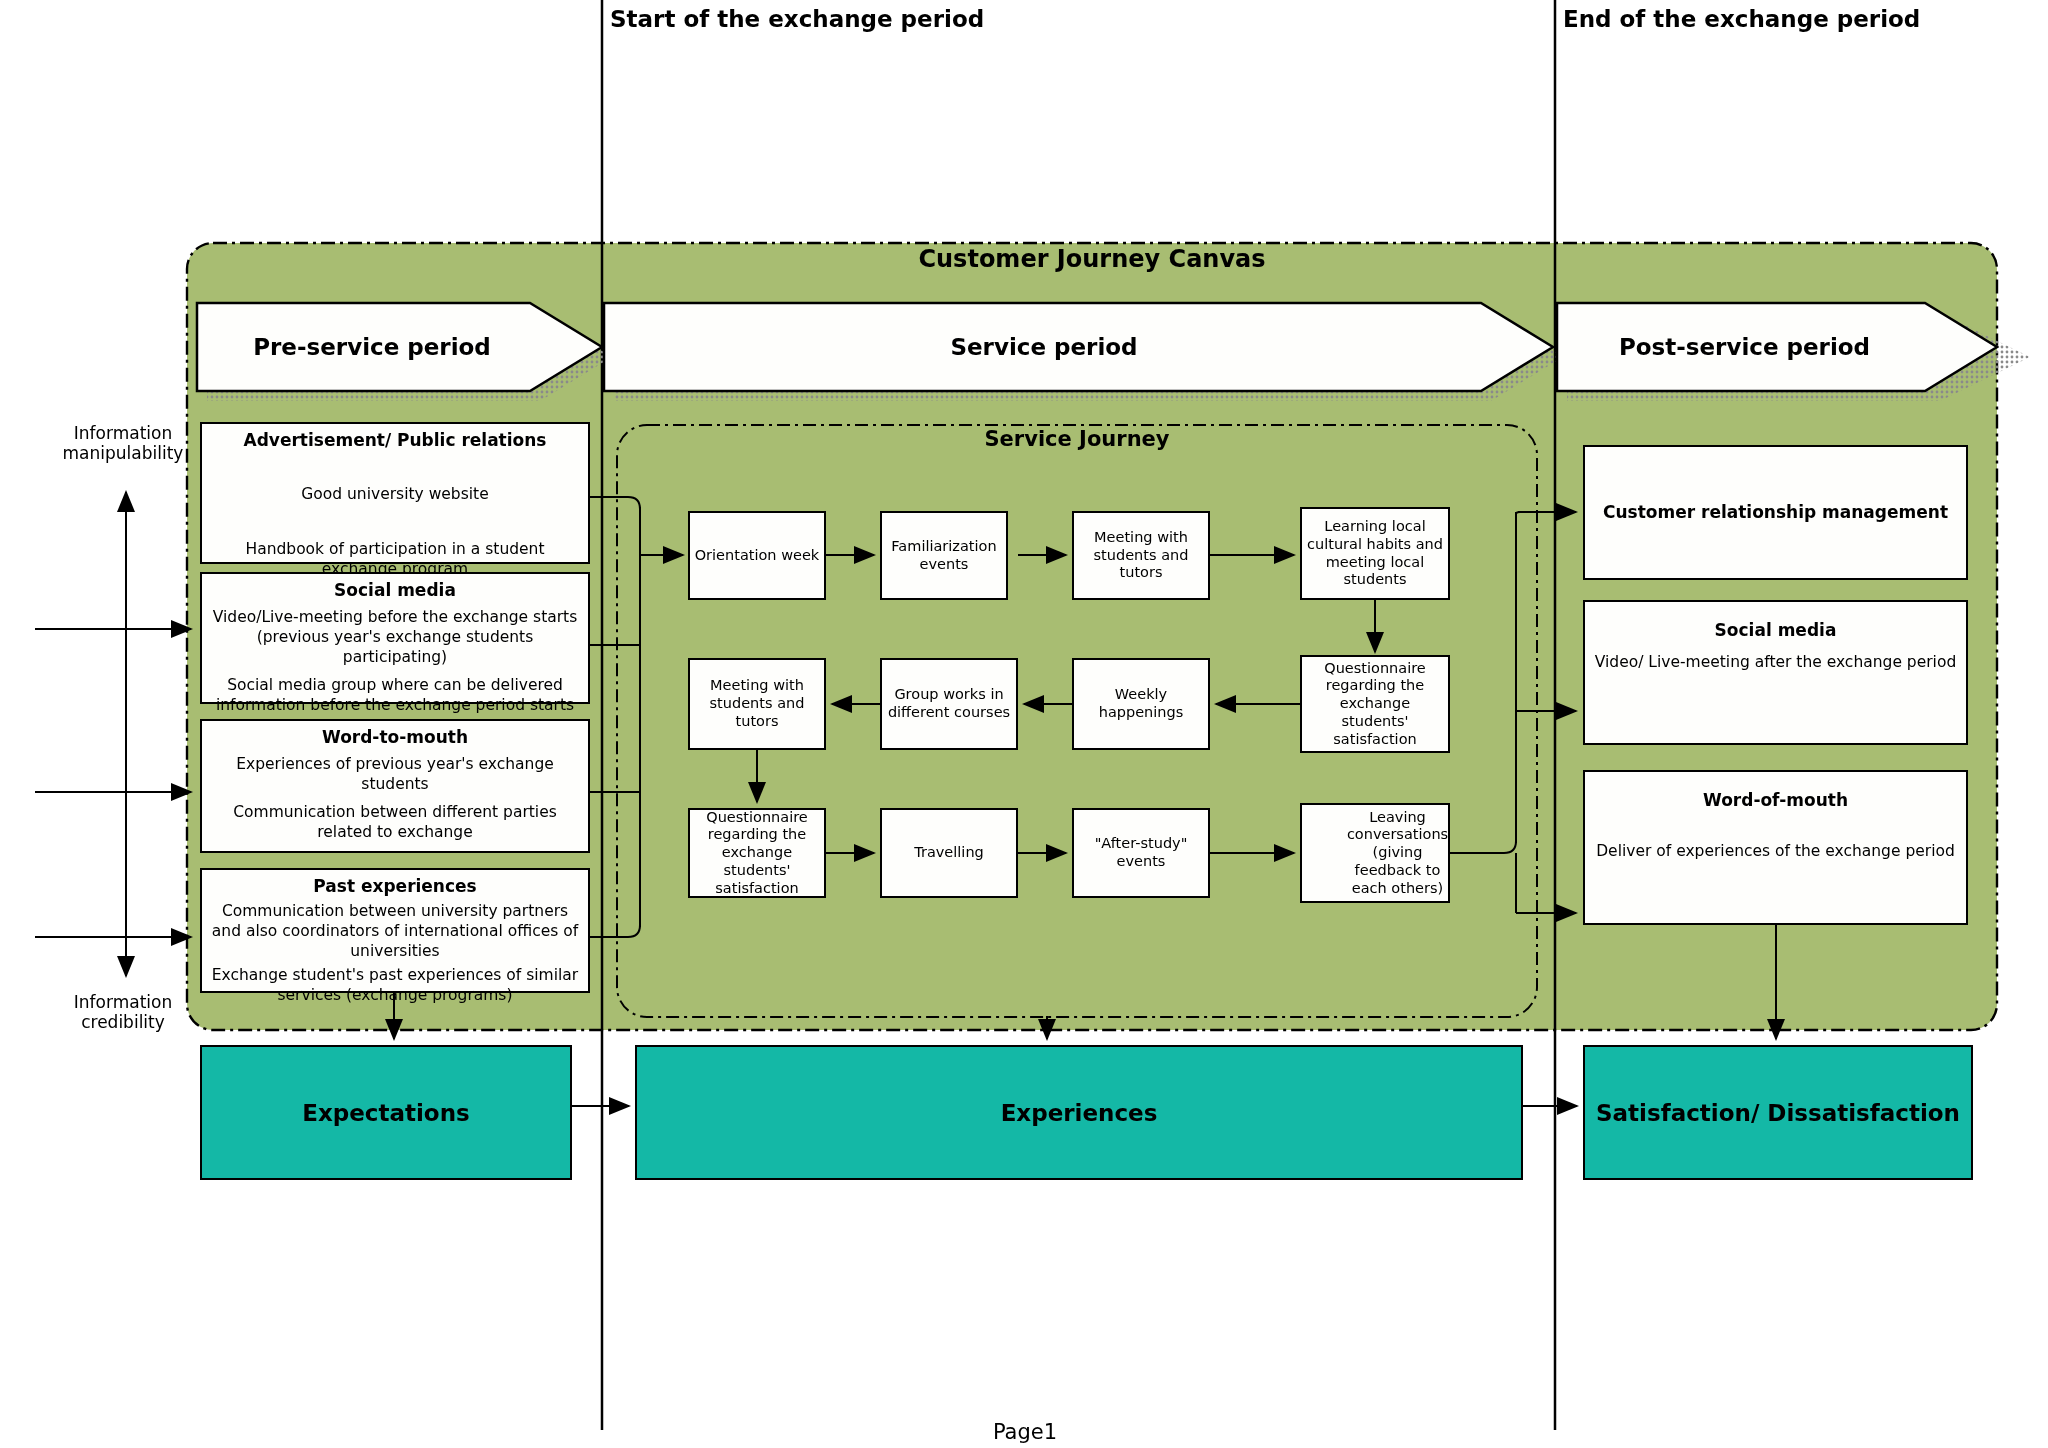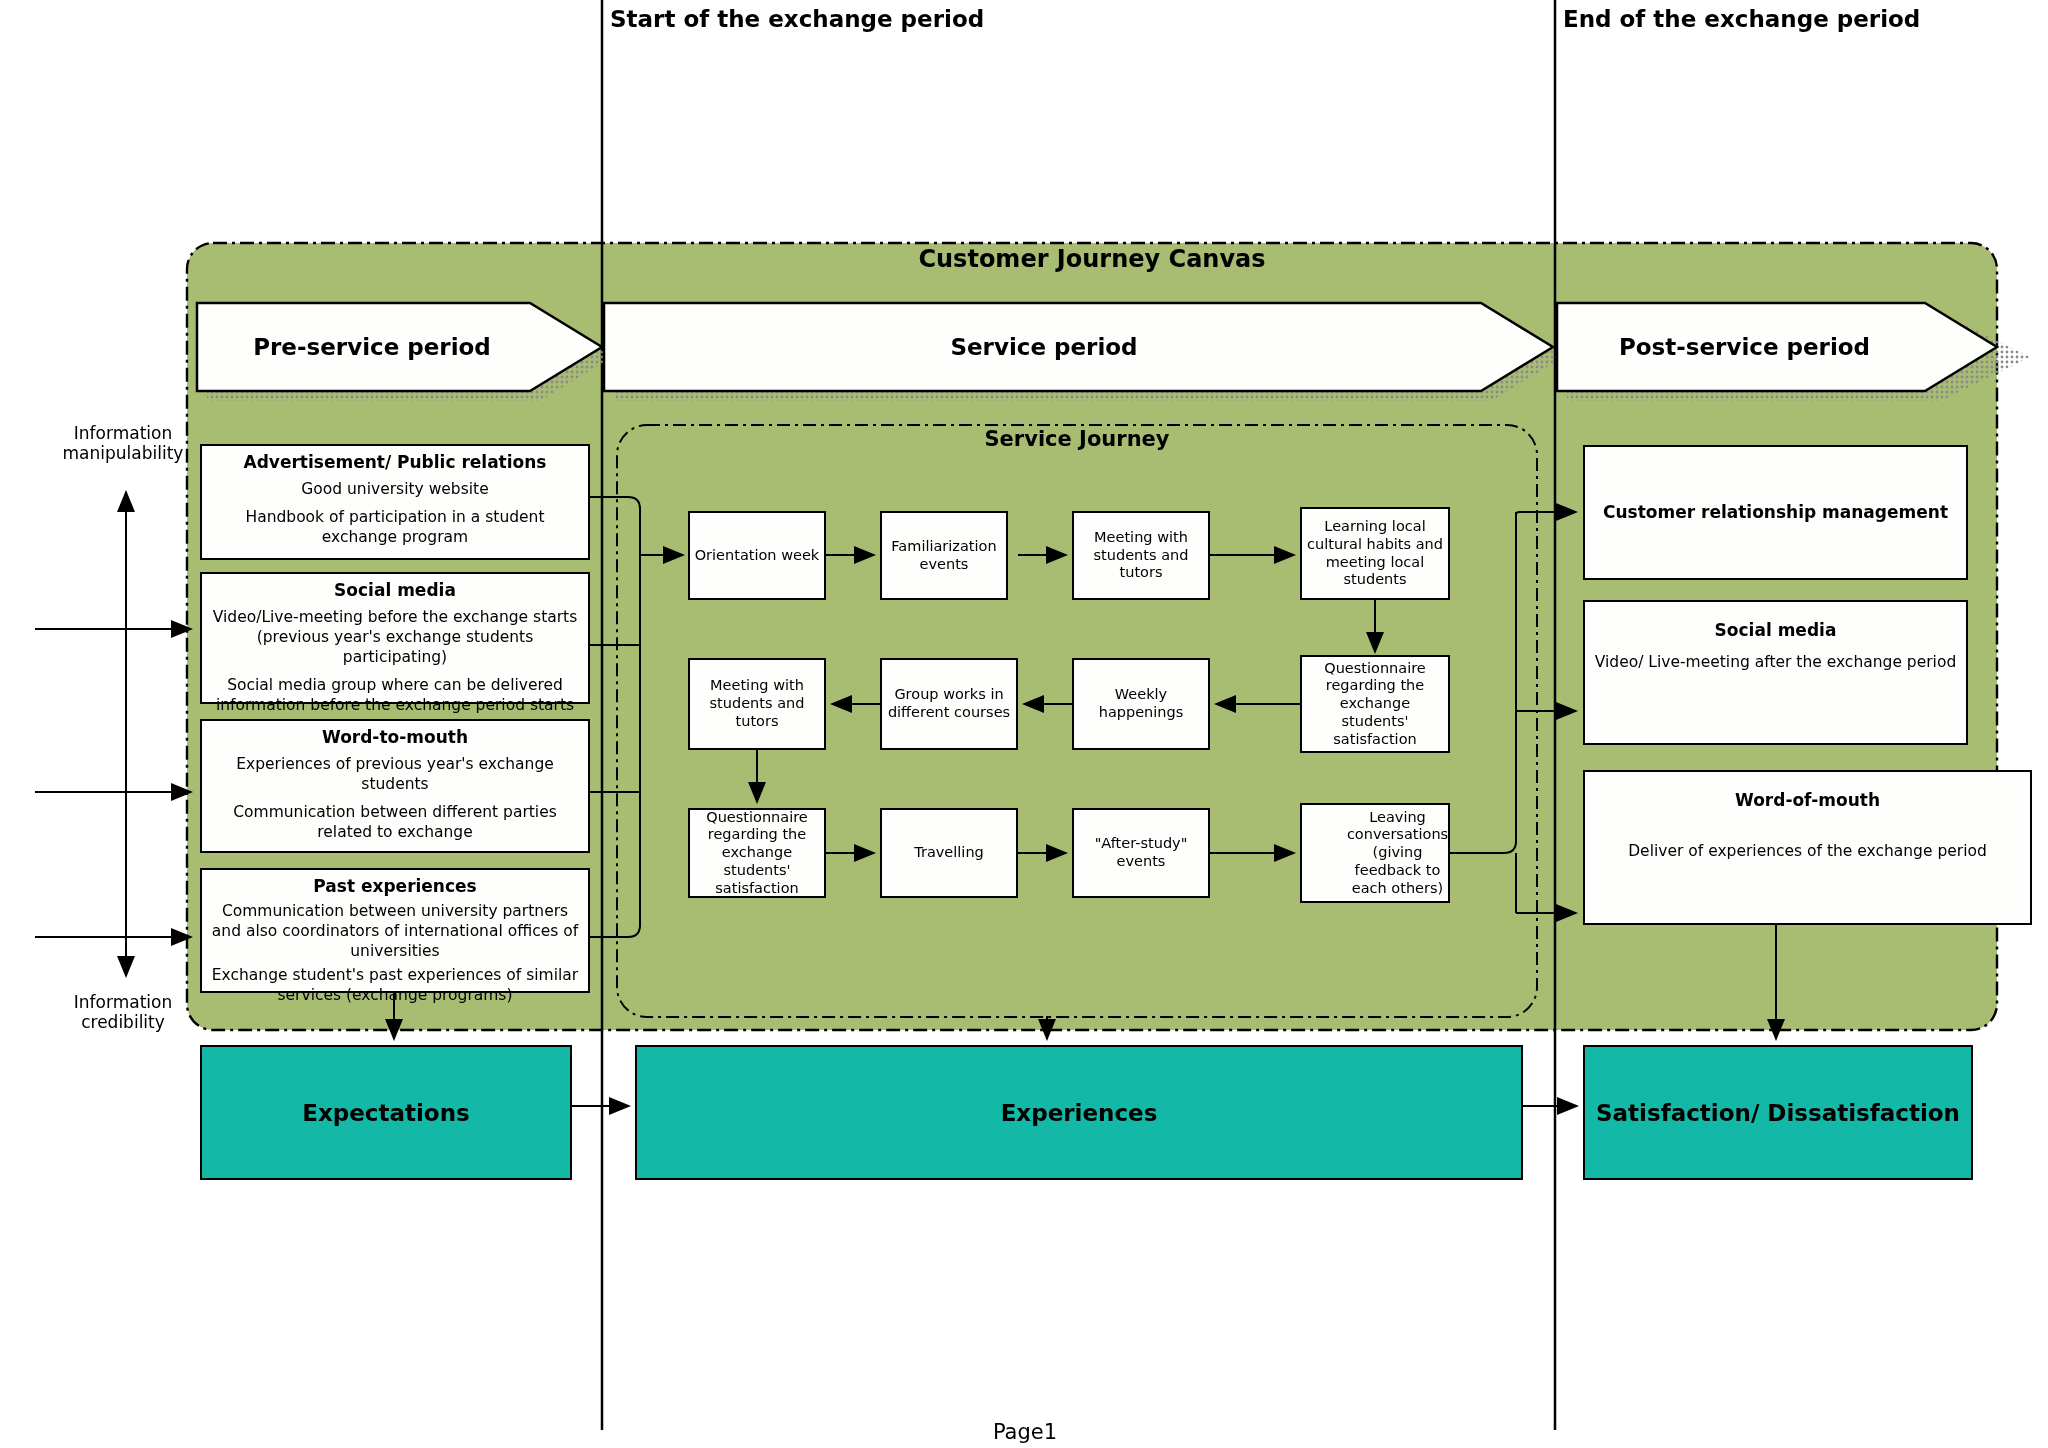--- a/index.html
+++ b/index.html
@@ -125,21 +125,21 @@
 
 <div class="label banner-label" style="left:197px;top:303px;width:350px;">Pre-service period</div>
 <div class="label banner-label" style="left:604px;top:303px;width:880px;">Service period</div>
 <div class="label banner-label" style="left:1557px;top:303px;width:375px;">Post-service period</div>
 
 <div class="label axis-label" style="left:33px;top:423px;">Information manipulability</div>
 <div class="label axis-label" style="left:33px;top:992px;">Information credibility</div>
 
 <div class="label sj-title">Service Journey</div>
 
-<div class="pbox" style="left:200px;top:444px;width:390px;height:116px;">
+<div class="pbox" style="left:200px;top:422px;width:390px;height:142px;gap:27px;">
   <div class="ttl">Advertisement/ Public relations</div>
   <div class="itm">Good university website</div>
   <div class="itm">Handbook of participation in a student exchange program</div>
 </div>
 
 <div class="pbox" style="left:200px;top:572px;width:390px;height:132px;">
   <div class="ttl">Social media</div>
   <div class="itm">Video/Live-meeting before the exchange starts (previous year's exchange students participating)</div>
   <div class="itm">Social media group where can be delivered information before the exchange period starts</div>
 </div>
@@ -173,21 +173,21 @@
 
 <div class="rbox center-only" style="left:1583px;top:445px;width:385px;height:135px;">
   <div class="ttl">Customer relationship management</div>
 </div>
 
 <div class="rbox" style="left:1583px;top:600px;width:385px;height:145px;">
   <div class="ttl">Social media</div>
   <div class="itm">Video/ Live-meeting after the exchange period</div>
 </div>
 
-<div class="rbox" style="left:1583px;top:770px;width:449px;height:155px;">
+<div class="rbox" style="left:1583px;top:770px;width:385px;height:155px;">
   <div class="ttl">Word-of-mouth</div>
   <div class="itm" style="margin-top:26px;">Deliver of experiences of the exchange period</div>
 </div>
 
 <div class="obox" style="left:200px;top:1045px;width:372px;height:135px;">Expectations</div>
 <div class="obox" style="left:635px;top:1045px;width:888px;height:135px;">Experiences</div>
 <div class="obox" style="left:1583px;top:1045px;width:390px;height:135px;">Satisfaction/ Dissatisfaction</div>
 
 <div class="label footer" style="left:960px;top:1420px;width:130px;text-align:center;">Page1</div>
 

